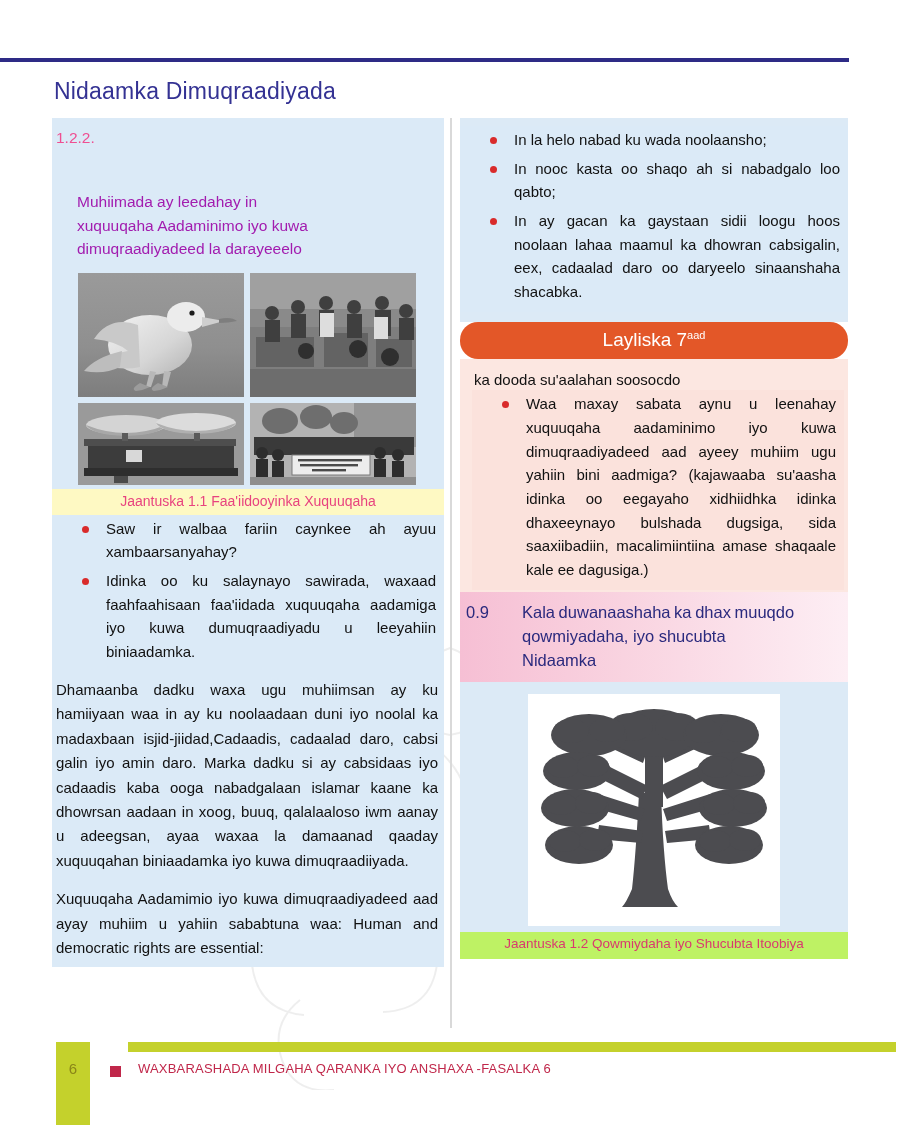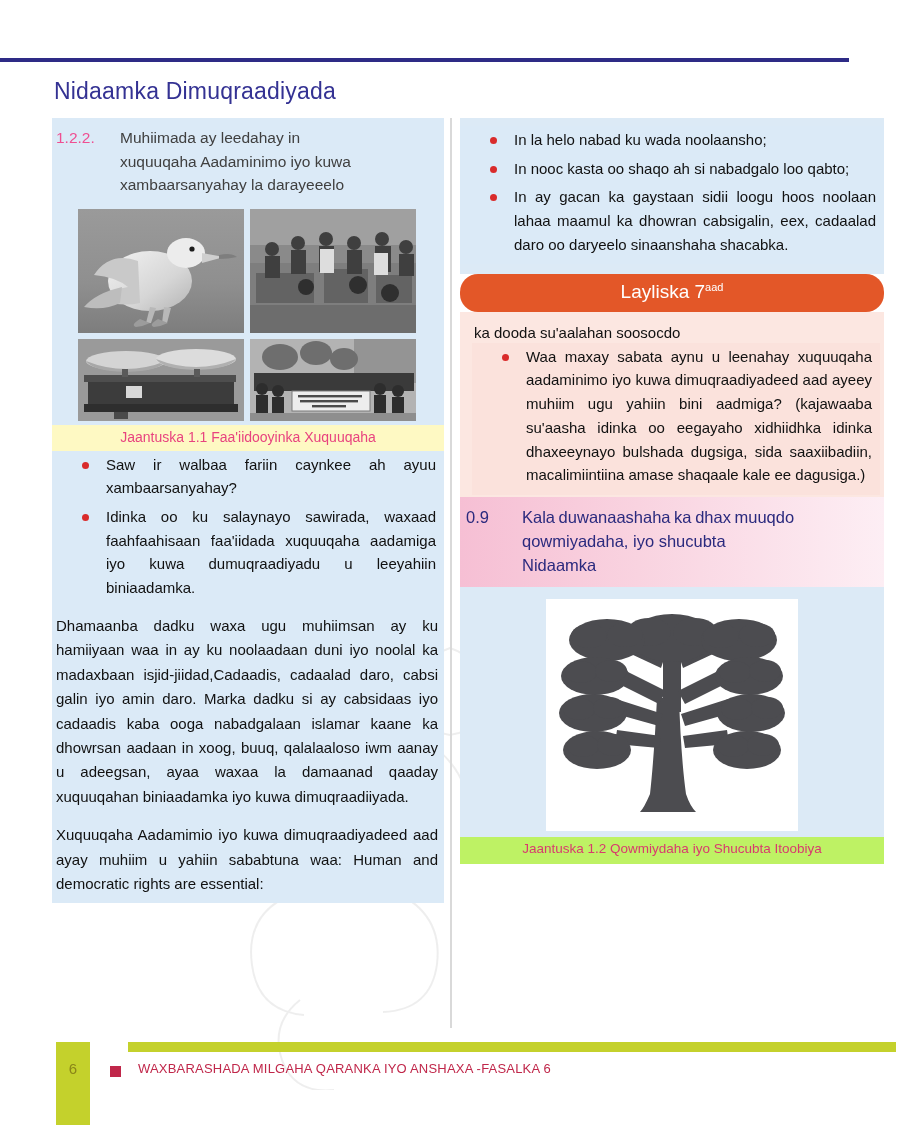--- a/index.html
+++ b/index.html
@@ -54,50 +54,52 @@
     position: absolute;
     top: 118px;
     z-index: 3;
   }
   .col-left {
     left: 52px;
     width: 392px;
   }
   .col-right {
     left: 460px;
-    width: 424px;
+    width: 388px;
   }
 
   .divider {
     position: absolute;
     left: 450px;
     top: 118px;
     width: 2px;
     height: 910px;
     background: #d9d9d9;
     z-index: 3;
   }
 
   .lead-heading {
     display: flex;
     padding: 8px 8px 10px 4px;
     background: #dbeaf7;
     color: #e83e8c;
     font-size: 15.5px;
     line-height: 1.52;
+    flex-direction: column;
   }
   .lead-heading .num {
     flex: 0 0 64px;
     color: #ef4f92;
   }
   .lead-heading .txt {
     flex: 1;
     text-align: justify;
     text-align-last: left;
-    color: #404040;
+    color: #a21caf;
+    margin-left: 21px;
   }
   .lead-heading .txt span { display: block; }
 
   .photo-block {
     background: #dbeaf7;
     padding: 2px 0 4px 0;
     display: flex;
     justify-content: center;
   }
   .photo-grid {
@@ -291,21 +293,21 @@
 
 <div class="divider"></div>
 
 <div class="col col-left">
 
   <div class="lead-heading">
     <div class="num">1.2.2.</div>
     <div class="txt">
       <span>Muhiimada ay leedahay in</span>
       <span>xuquuqaha Aadaminimo iyo kuwa</span>
-      <span>xambaarsanyahay la darayeeelo</span>
+      <span>dimuqraadiyadeed la darayeeelo</span>
     </div>
   </div>
 
   <div class="photo-block">
     <div class="photo-grid">
 
       <div class="photo">
         <svg width="166" height="124" viewBox="0 0 166 124">
           <defs>
             <linearGradient id="dovebg" x1="0" y1="0" x2="0" y2="1">

